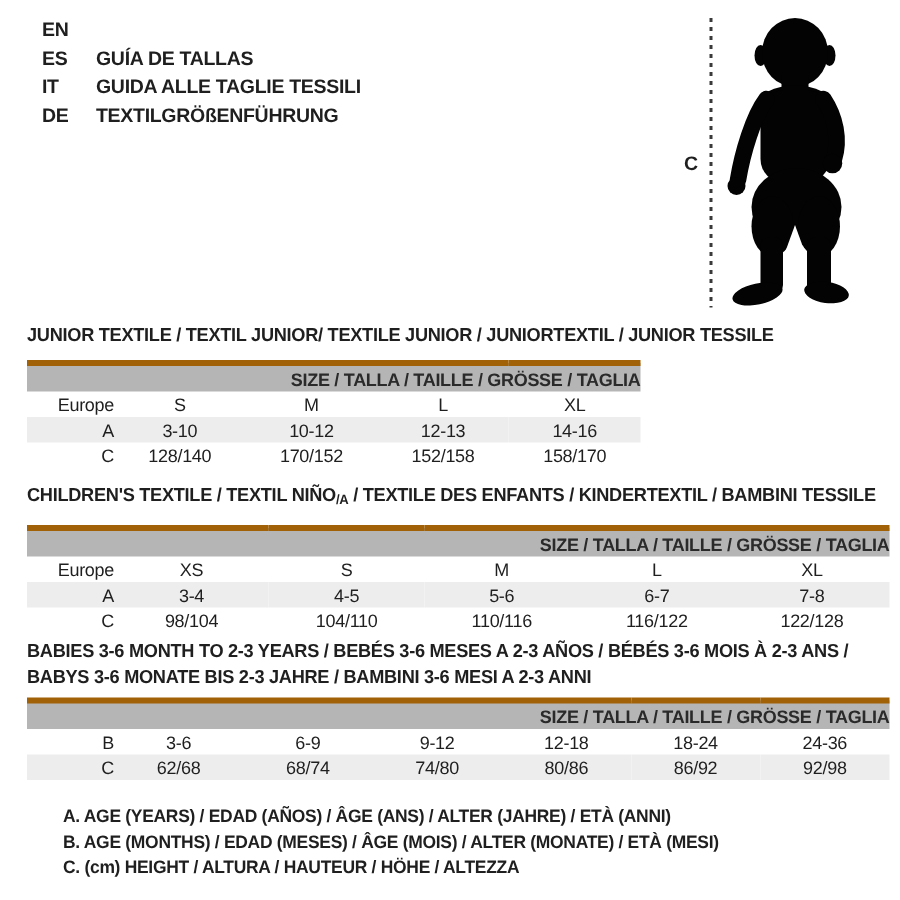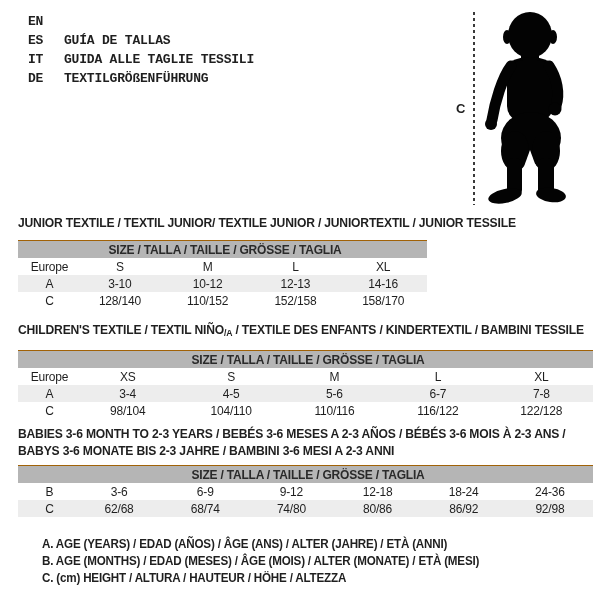--- a/index.html
+++ b/index.html
@@ -3,43 +3,43 @@
 <meta charset="utf-8">
 <style>
   html,body{margin:0;padding:0;background:#fff;}
   .page{
     position:relative;width:600px;height:600px;background:#ffffff;
     font-family:"Liberation Sans",sans-serif;color:var(--ink,#1f1f1f);
     overflow:hidden;
   }
   
   .langs{position:absolute;left:28px;top:12px;}
-  .lang-row{display:flex;height:19px;align-items:center;font-family:Liberation Mono, monospace;}
+  .lang-row{display:flex;height:19px;}
   .lang-code{width:36px;font-weight:700;font-size:13px;letter-spacing:-0.2px;}
   .lang-label{font-weight:700;font-size:13px;letter-spacing:-0.2px;white-space:nowrap;}
   
   .measure-line{
     position:absolute;left:473px;top:12px;width:2px;height:193px;
     background:repeating-linear-gradient(to bottom,var(--line,#3a3a3a) 0 3px,transparent 3px 6px);
   }
   .measure-label{position:absolute;left:456px;top:101px;font-weight:700;font-size:13px;}
   .baby-svg{position:absolute;left:483px;top:8px;}
   
   .sec-title{
     position:absolute;left:18px;font-weight:700;font-size:12.5px;
     letter-spacing:-0.2px;white-space:nowrap;transform:scaleX(0.97);transform-origin:left center;
   }
   .sec-title .subsc{font-size:9px;vertical-align:-2px;}
   
   .size-table{position:absolute;left:18px;border-collapse:collapse;table-layout:fixed;}
   .size-table td{height:17px;font-size:12px;text-align:center;padding:0;letter-spacing:-0.2px;}
-  .size-table td.lbl{text-align:center;padding-left:5px;}
+  .size-table td.lbl{text-align:right;padding-left:5px;}
   .size-table thead td{
-    background:var(--bar,#b5b5b5);border-top:1px solid #a16207;
-    text-align:center;font-weight:700;padding-left:5px;height:17px;font-size:12px;color:#2a2a2a;
+    background:var(--bar,#b5b5b5);border-top:4px solid #a16207;
+    text-align:right;font-weight:700;padding-left:5px;height:17px;font-size:12px;color:#2a2a2a;
   }
   .size-table tr.shaded td{background:var(--shade,#ededed);}
   .tbl-junior{top:240px;width:409px;}
   .tbl-children{top:350px;width:575px;}
   .tbl-babies{top:465px;width:575px;}
   .title-junior{top:216px;}
   .title-children{top:323px;}
   .title-babies{top:426px;line-height:17px;}
   
   .footnotes{position:absolute;left:18px;top:536px;margin-left:24px;}
@@ -119,21 +119,21 @@
         <tr class="shaded">
           <td class="lbl">A</td>
           <td>3-10</td>
           <td>10-12</td>
           <td>12-13</td>
           <td>14-16</td>
         </tr>
         <tr>
           <td class="lbl">C</td>
           <td>128/140</td>
-          <td>110/152</td>
+          <td>170/152</td>
           <td>152/158</td>
           <td>158/170</td>
         </tr>
       </tbody>
   </table>
 
   <div class="sec-title title-children"><span>CHILDREN'S TEXTILE / TEXTIL NIÑO</span><span class="subsc">/A</span><span> / TEXTILE DES ENFANTS / KINDERTEXTIL / BAMBINI TESSILE</span></div>
   <table class="size-table tbl-children">
       <colgroup>
         <col style="width: 58px;">

